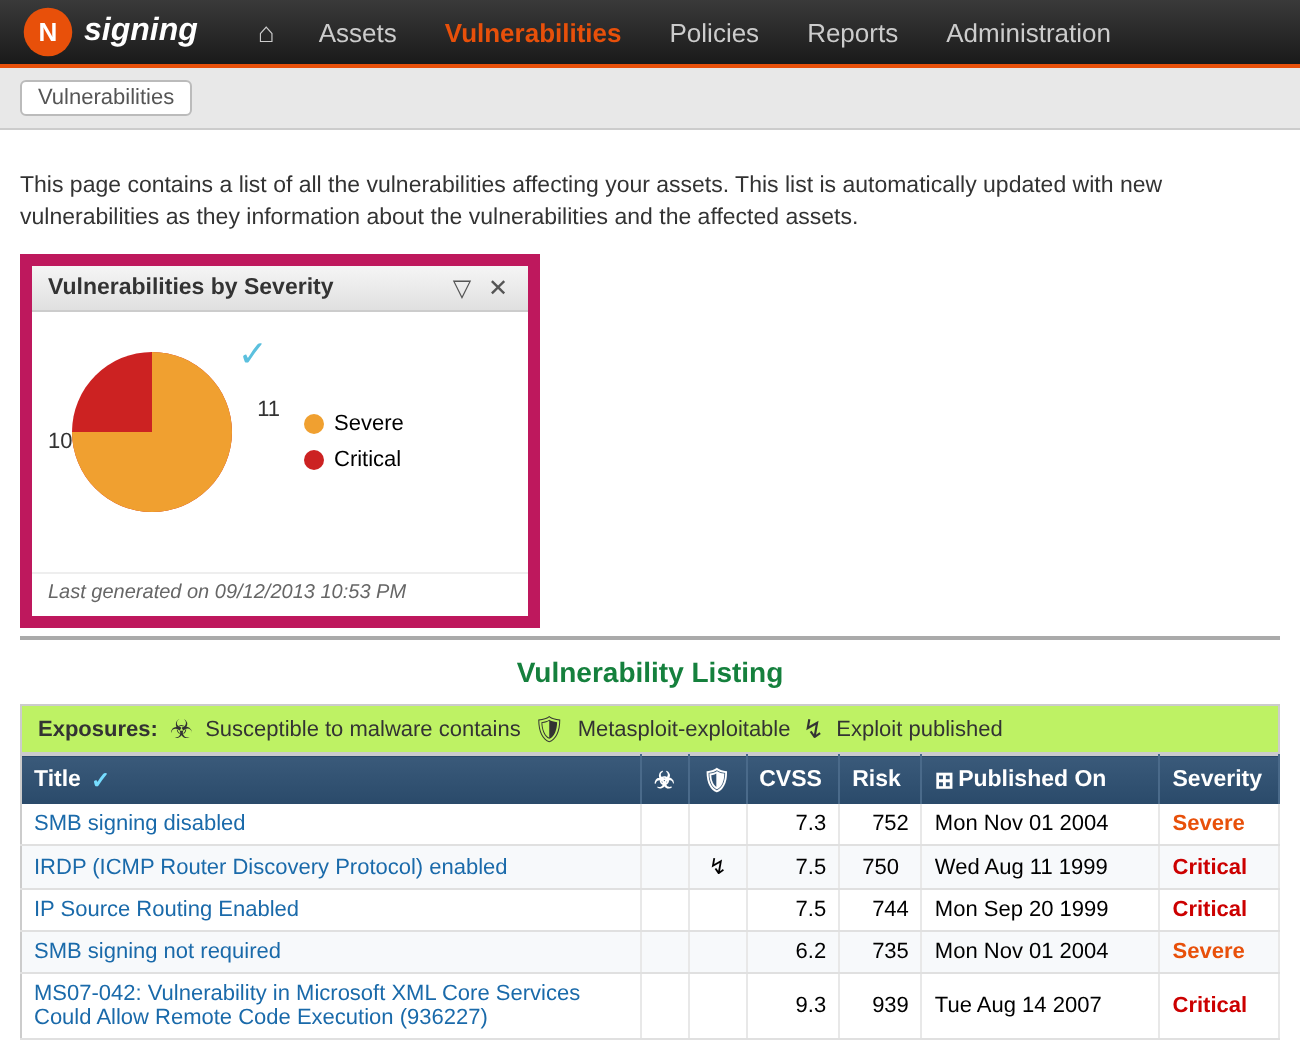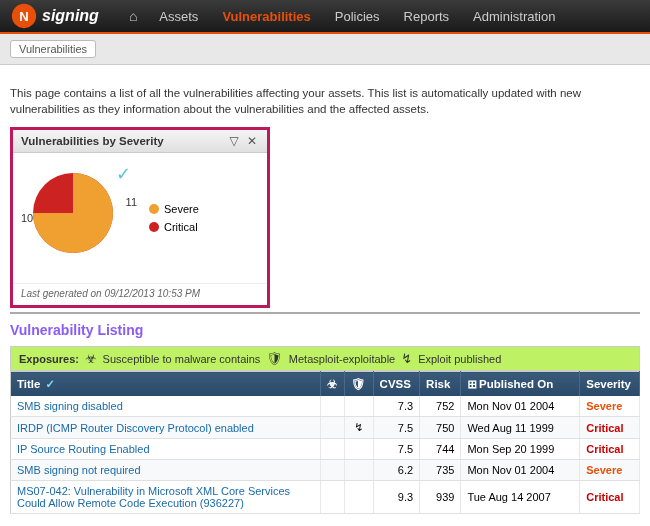--- a/index.html
+++ b/index.html
@@ -77,21 +77,21 @@
     }
     .page-description {
       font-size: 11.5px;
       color: #333;
       line-height: 1.4;
       margin-bottom: 10px;
     }
 
     
     .chart-widget {
-      border: 3px solid #be185d;
+      border: 6px solid #be185d;
       background: white;
       width: 260px;
       margin-bottom: 0;
     }
     .chart-widget-header {
       background: linear-gradient(to bottom, #f5f5f5, #e0e0e0);
       border-bottom: 1px solid #ccc;
       padding: 4px 8px;
       display: flex;
       align-items: center;
@@ -177,22 +177,23 @@
 
     
     .section-divider {
       border: none;
       border-top: 2px solid #aaa;
       margin: 4px 0 8px;
     }
     .section-title {
       font-size: 14px;
       font-weight: bold;
-      color: #8b5cf6;
+      color: #15803d;
       margin-bottom: 8px;
+      text-align: center;
     }
     .exposures-bar {
       background: #bef264;
       border: 1px solid #ccc;
       padding: 4px 8px;
       display: flex;
       align-items: center;
       gap: 6px;
       margin-bottom: 0;
       font-size: 11px;
@@ -366,21 +367,21 @@
           <td class="col-cvss" style="text-align: right;">7.3</td>
           <td class="col-risk" style="text-align: right;">752</td>
           <td class="col-published">Mon Nov 01 2004</td>
           <td class="col-severity"><span class="severity-severe">Severe</span></td>
         </tr>
         <tr>
           <td class="col-title"><a class="link-blue">IRDP (ICMP Router Discovery Protocol) enabled</a></td>
           <td class="col-icon icon-cell"></td>
           <td class="col-icon icon-cell">↯</td>
           <td class="col-cvss" style="text-align: right;">7.5</td>
-          <td class="col-risk" style="text-align: right;">750</td>
+          <td class="col-risk" style="text-align: center;">750</td>
           <td class="col-published">Wed Aug 11 1999</td>
           <td class="col-severity"><span class="severity-critical">Critical</span></td>
         </tr>
         <tr>
           <td class="col-title"><a class="link-blue">IP Source Routing Enabled</a></td>
           <td class="col-icon icon-cell"></td>
           <td class="col-icon icon-cell"></td>
           <td class="col-cvss" style="text-align: right;">7.5</td>
           <td class="col-risk" style="text-align: right;">744</td>
           <td class="col-published">Mon Sep 20 1999</td>

